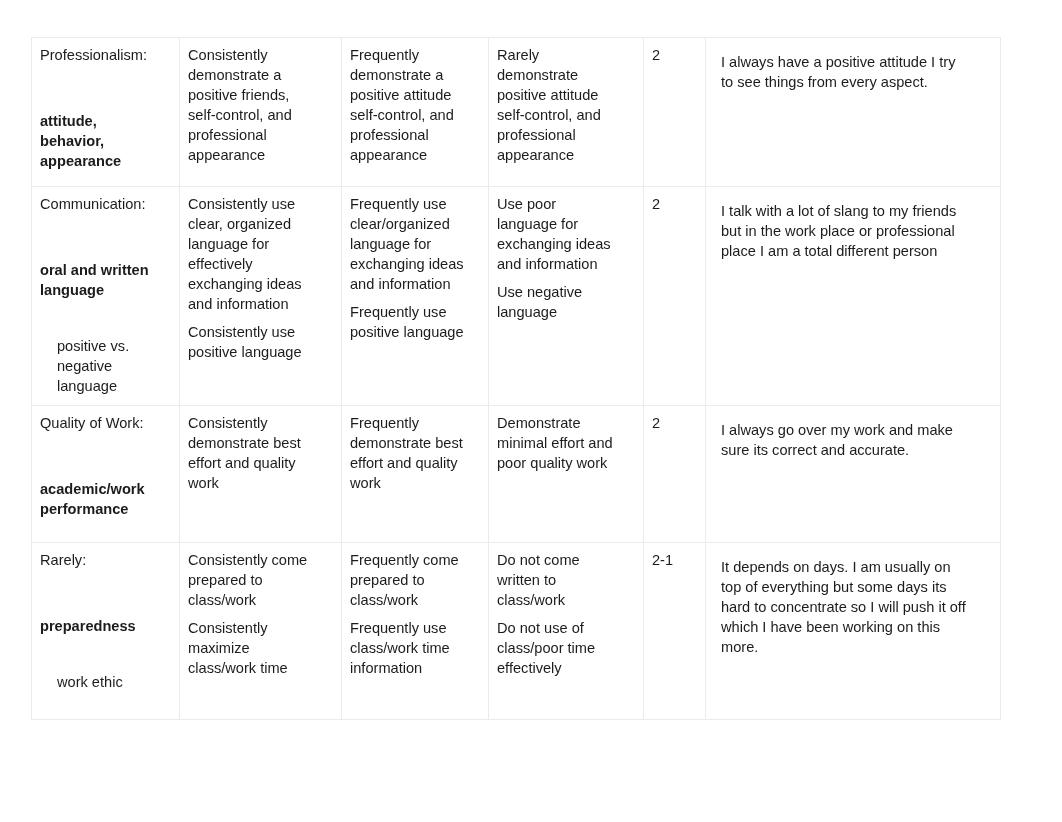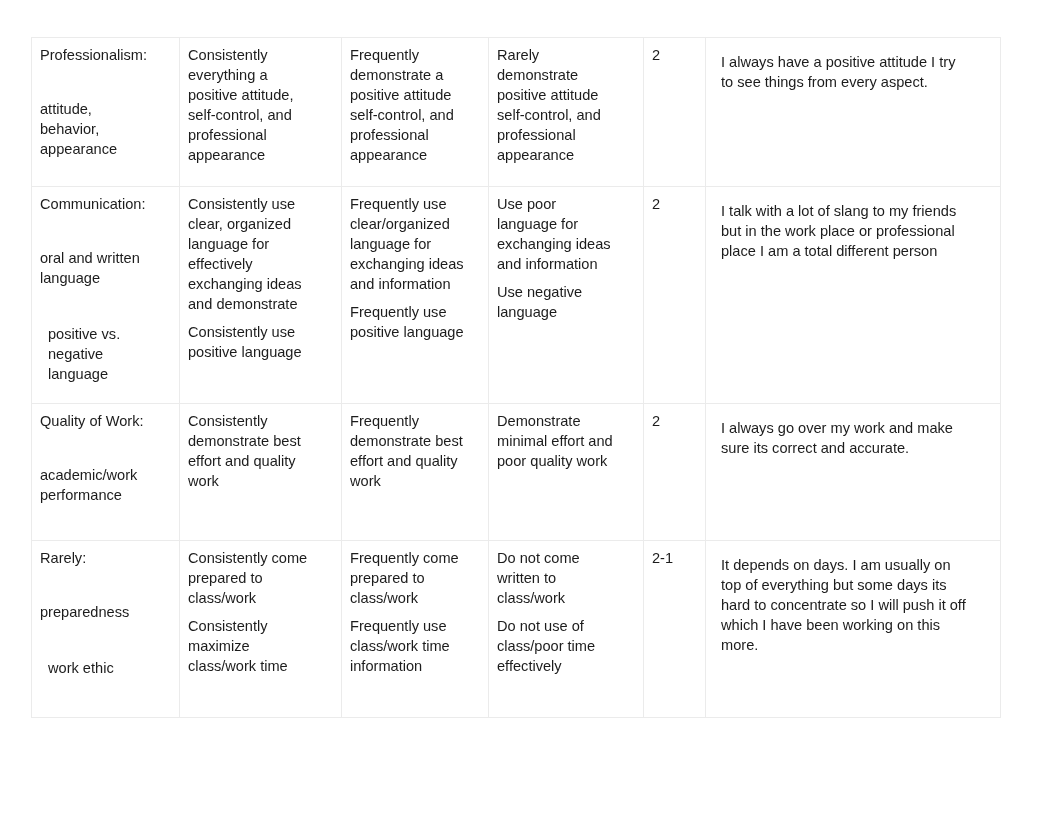--- a/index.html
+++ b/index.html
@@ -47,24 +47,25 @@
   .cell-block {
     margin: 0 0 0 0;
   }
   .cell-block + .cell-block {
     margin-top: 8px;
   }
   .criterion-title {
     margin: 0;
   }
   .criterion-sub {
-    margin: 34px 0 0 0;
+    margin: 46px 0 0 0;
+    font-weight: bold;
   }
   .criterion-sub2 {
-    margin: 36px 0 0 8px;
+    margin: 36px 0 0 17px;
   }
   .score-text {
     margin: 0;
   }
   .comment-text {
     margin: 7px;
   }
   .row-pro    td { height: 132px; }
   .row-comm   td { height: 200px; }
   .row-qual   td { height: 120px; }
@@ -84,21 +85,21 @@
       <col class="col-comment">
     </colgroup>
     <tbody>
 
       <tr class="row-pro">
         <td>
           <p class="criterion-title">Professionalism:</p>
           <p class="criterion-sub">attitude, behavior, appearance</p>
         </td>
         <td>
-          <p class="cell-block">Consistently everything a positive attitude, self-control, and professional appearance</p>
+          <p class="cell-block">Consistently demonstrate a positive friends, self-control, and professional appearance</p>
         </td>
         <td>
           <p class="cell-block">Frequently demonstrate a positive attitude self-control, and professional appearance</p>
         </td>
         <td>
           <p class="cell-block">Rarely demonstrate positive attitude self-control, and professional appearance</p>
         </td>
         <td>
           <p class="score-text">2</p>
         </td>
@@ -107,21 +108,21 @@
         </td>
       </tr>
 
       <tr class="row-comm">
         <td>
           <p class="criterion-title">Communication:</p>
           <p class="criterion-sub">oral and written language</p>
           <p class="criterion-sub2">positive vs. negative language</p>
         </td>
         <td>
-          <p class="cell-block">Consistently use clear, organized language for effectively exchanging ideas and demonstrate</p>
+          <p class="cell-block">Consistently use clear, organized language for effectively exchanging ideas and information</p>
           <p class="cell-block">Consistently use positive language</p>
         </td>
         <td>
           <p class="cell-block">Frequently use clear/organized language for exchanging ideas and information</p>
           <p class="cell-block">Frequently use positive language</p>
         </td>
         <td>
           <p class="cell-block">Use poor language for exchanging ideas and information</p>
           <p class="cell-block">Use negative language</p>
         </td>

